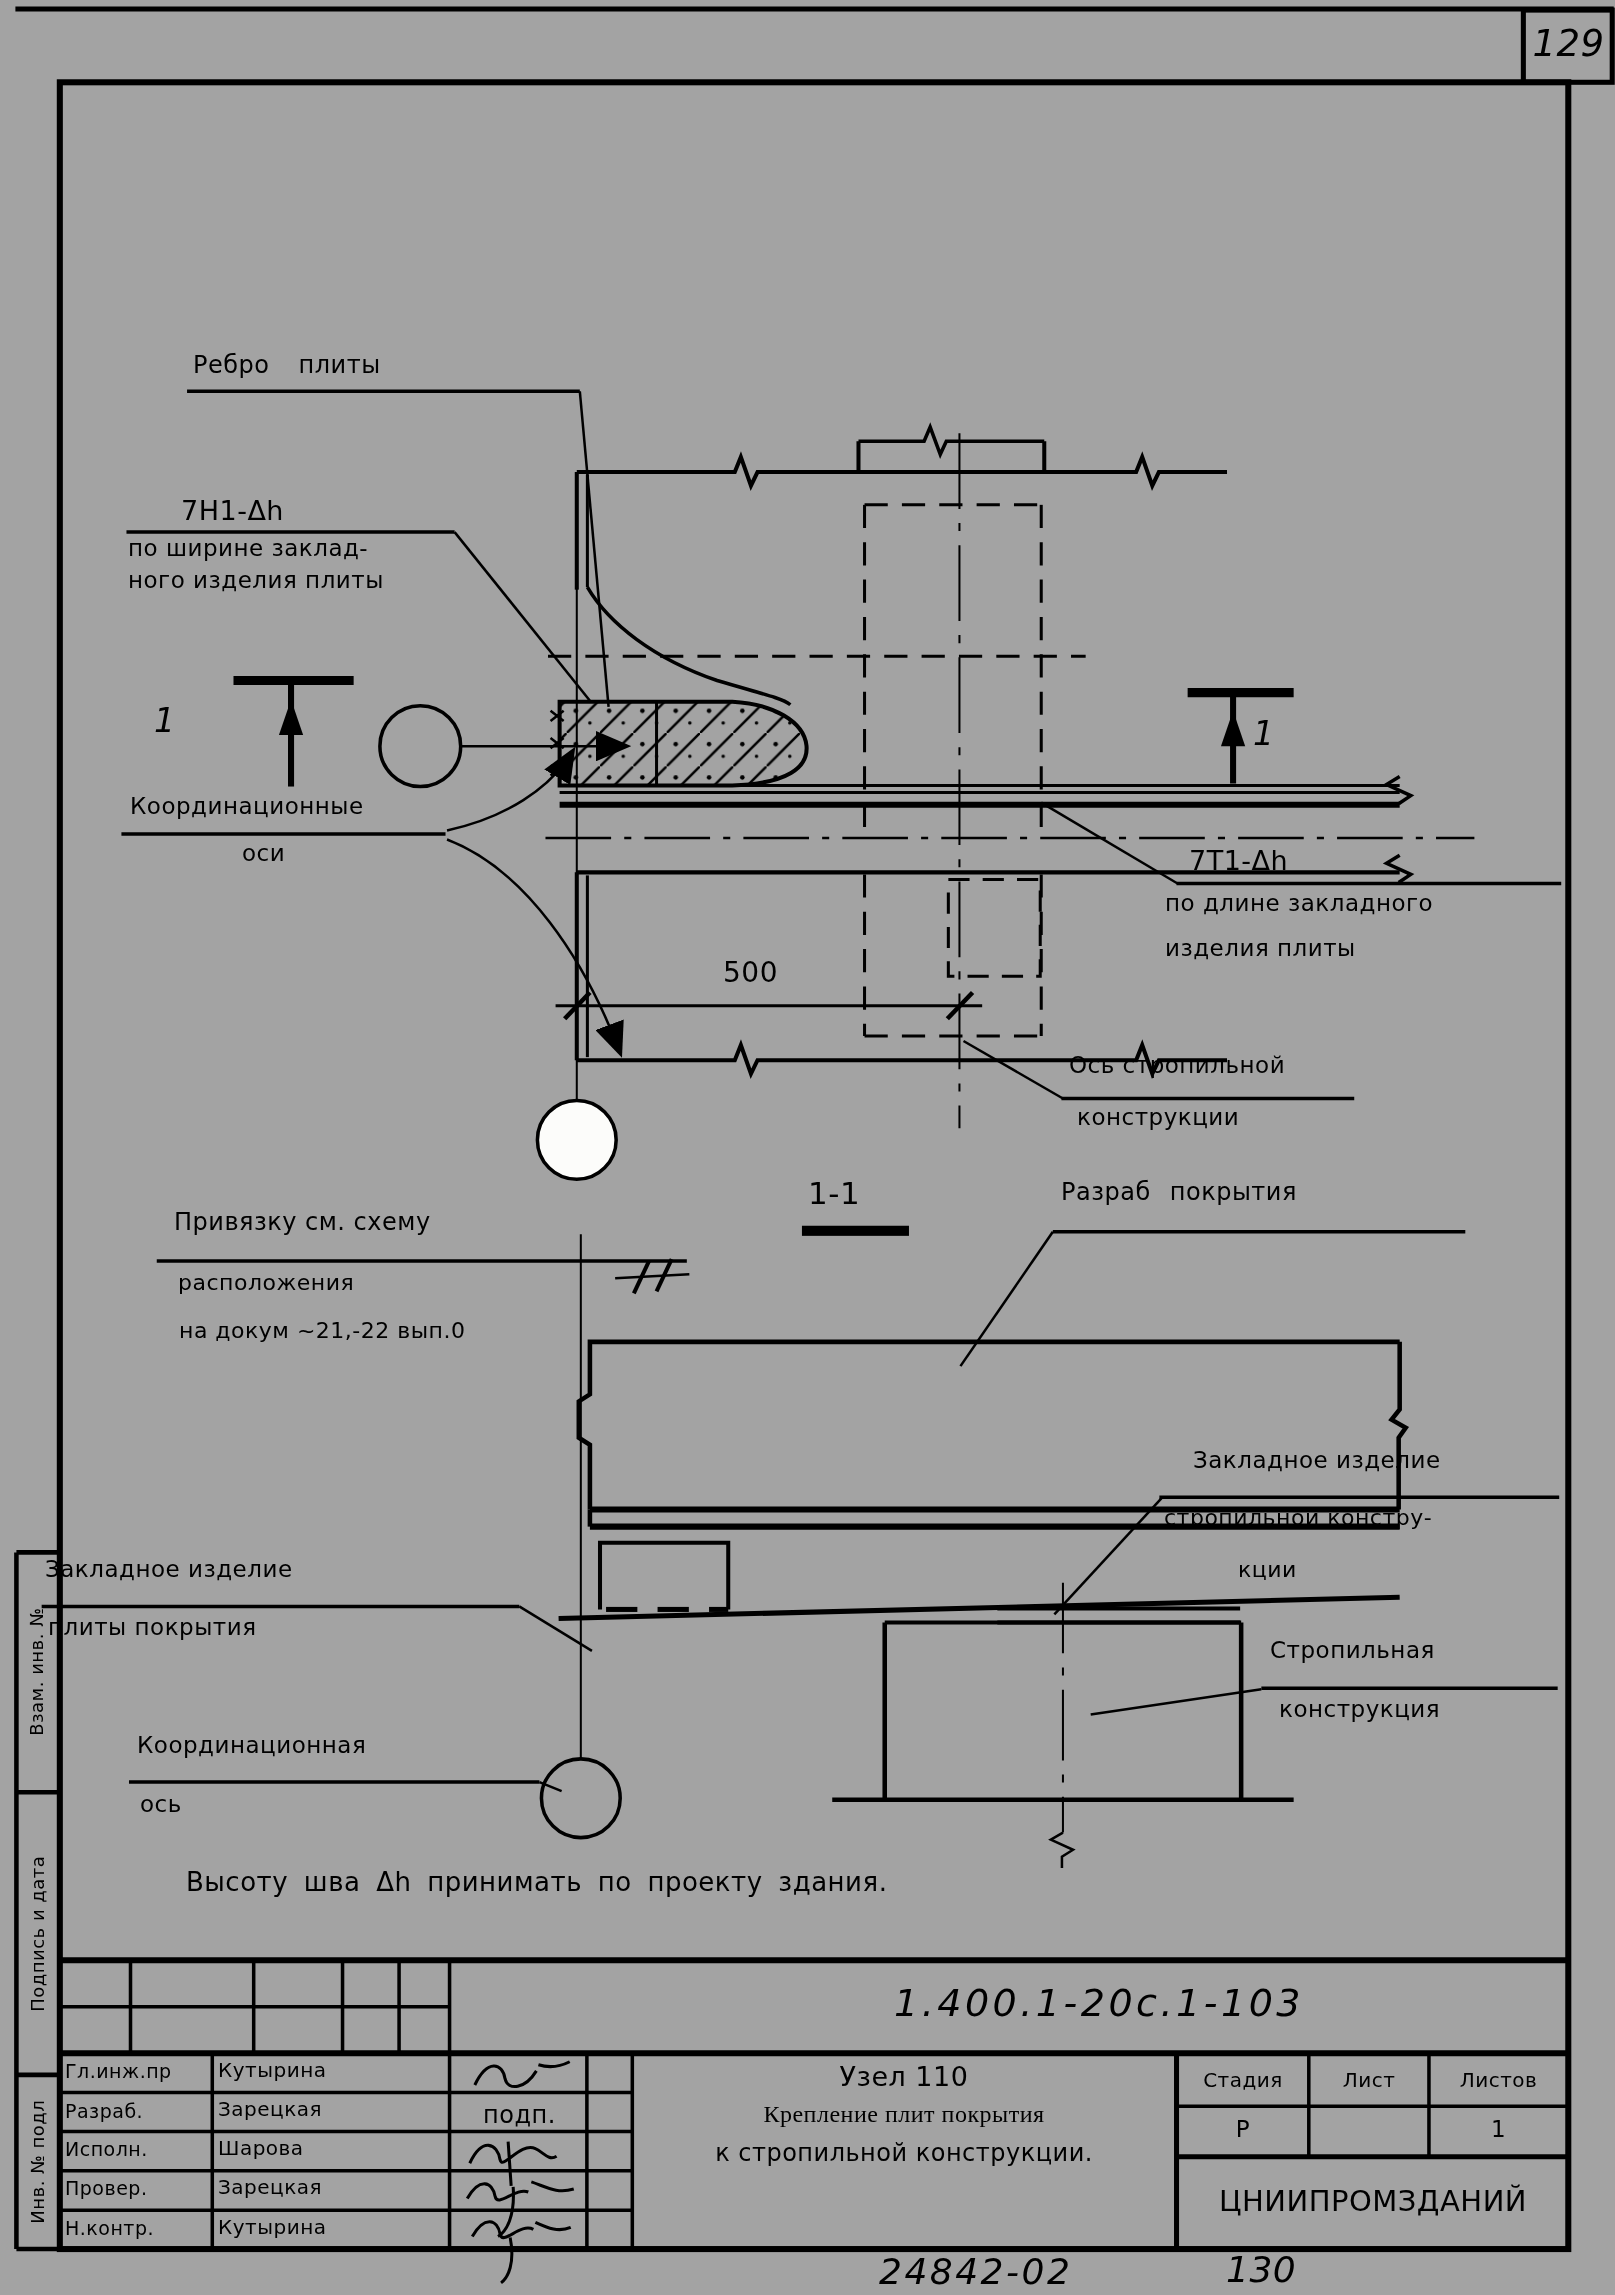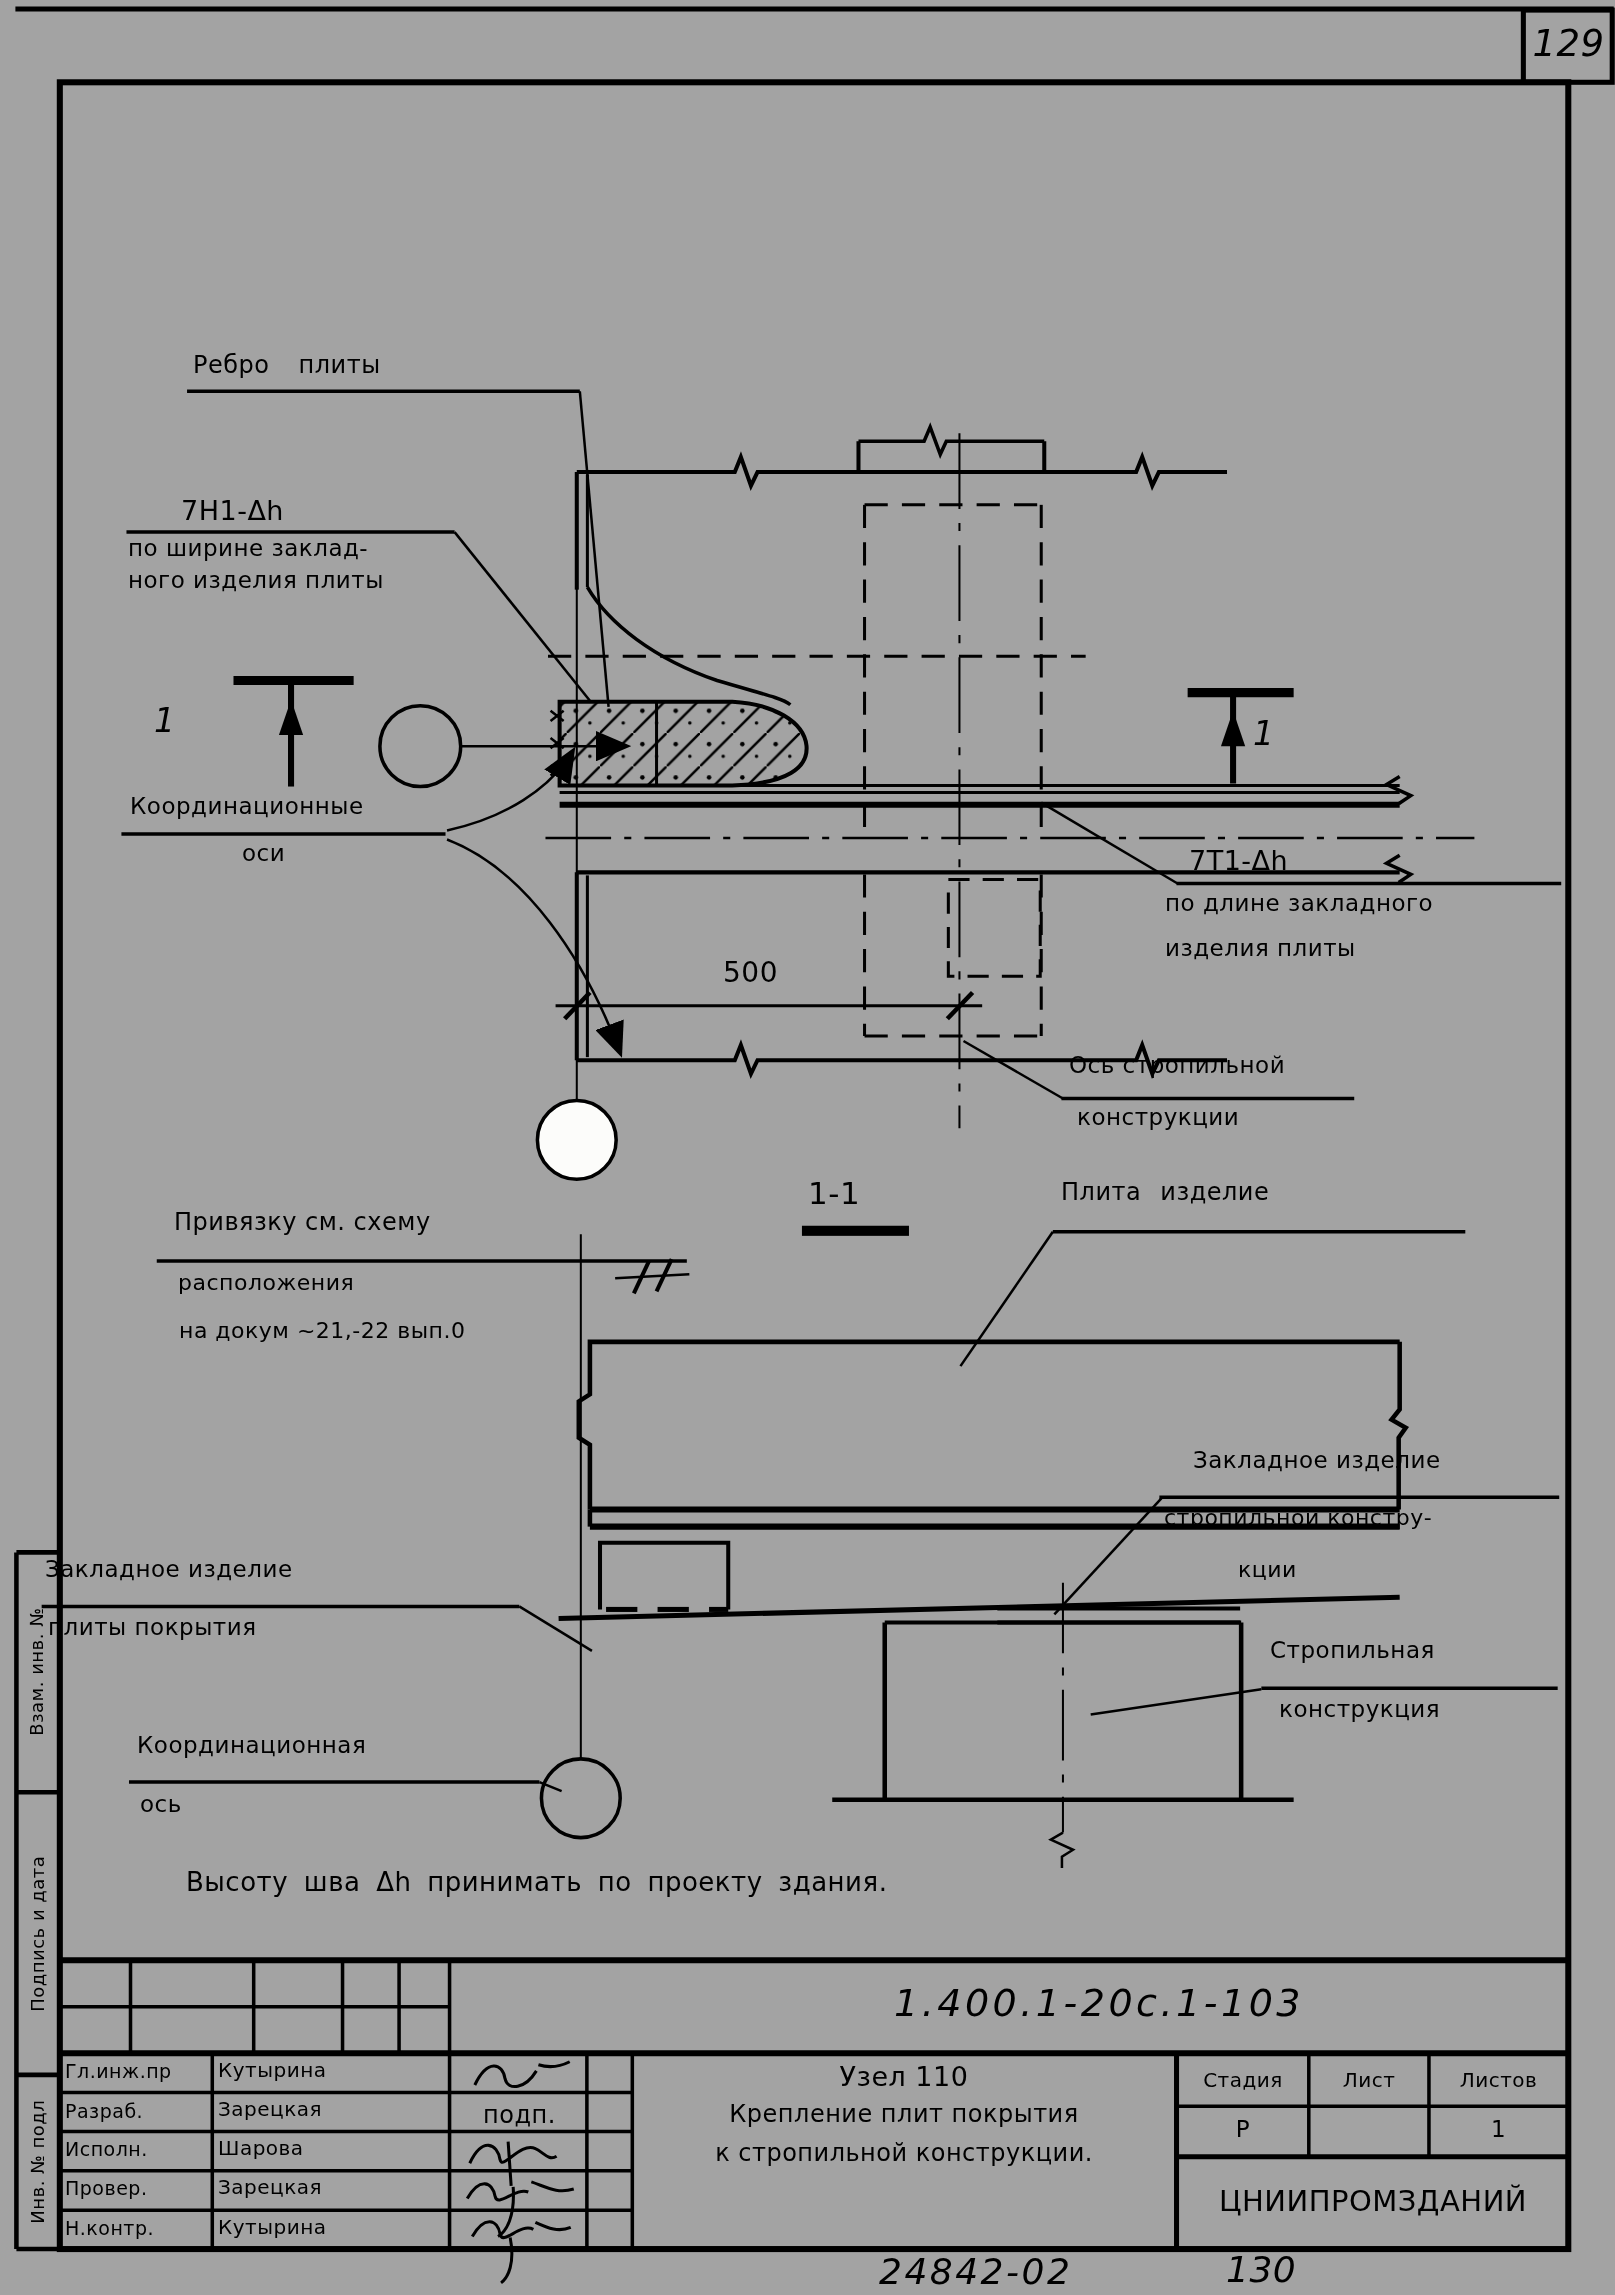--- a/index.html
+++ b/index.html
@@ -206,40 +206,40 @@
   <div class="t" style="left:130px;top:794px;font-size:23px;">Координационные</div>
   <div class="t" style="left:242px;top:841px;font-size:23px;">оси</div>
   <div class="t" style="left:1189px;top:846px;font-size:27px;">7Т1-Δh</div>
   <div class="t" style="left:1165px;top:891px;font-size:23px;">по длине закладного</div>
   <div class="t" style="left:1165px;top:936px;font-size:23px;text-align:right;">изделия плиты</div>
   <div class="t" style="left:723px;top:958px;font-size:28px;">500</div>
   <div class="t" style="left:1069px;top:1053px;font-size:23px;">Ось стропильной</div>
   <div class="t" style="left:1077px;top:1105px;font-size:23px;">конструкции</div>
 
   <div class="t" style="left:808px;top:1177px;font-size:31px;">1-1</div>
-  <div class="t" style="left:1061px;top:1180px;font-size:24px;word-spacing:11px;">Плита изделие</div>
+  <div class="t" style="left:1061px;top:1180px;font-size:24px;word-spacing:11px;">Разраб покрытия</div>
   <div class="t" style="left:174px;top:1210px;font-size:24px;">Привязку см. схему</div>
   <div class="t" style="left:178px;top:1271px;font-size:22px;">расположения</div>
   <div class="t" style="left:179px;top:1319px;font-size:22px;">на докум ~21,-22 вып.0</div>
   <div class="t" style="left:45px;top:1557px;font-size:23px;">Закладное изделие</div>
   <div class="t" style="left:48px;top:1615px;font-size:23px;">плиты покрытия</div>
   <div class="t" style="left:1193px;top:1448px;font-size:23px;">Закладное изделие</div>
   <div class="t" style="left:1164px;top:1506px;font-size:22px;">стропильной констру-</div>
   <div class="t" style="left:1238px;top:1558px;font-size:22px;">кции</div>
   <div class="t" style="left:1270px;top:1638px;font-size:23px;">Стропильная</div>
   <div class="t" style="left:1279px;top:1697px;font-size:23px;">конструкция</div>
   <div class="t" style="left:137px;top:1733px;font-size:23px;">Координационная</div>
   <div class="t" style="left:140px;top:1792px;font-size:23px;">ось</div>
 
   <div class="t" style="left:186px;top:1868px;font-size:26px;word-spacing:7px;">Высоту шва Δh принимать по проекту здания.</div>
 
   <div class="t i" style="left:894px;top:1983px;font-size:38px;letter-spacing:3.5px;">1.400.1-20с.1-103</div>
 
   <div class="t c" style="left:632px;width:544px;top:2062px;font-size:27px;">Узел 110</div>
-  <div class="t c" style="left:632px;width:544px;top:2102px;font-size:24px;">Крепление плит покрытия</div>
+  <div class="t c" style="left:632px;width:544px;top:2102px;font-size:24px;font-family:Liberation Serif, serif;">Крепление плит покрытия</div>
   <div class="t c" style="left:632px;width:544px;top:2141px;font-size:24px;">к стропильной конструкции.</div>
   <div class="t c" style="left:1177px;width:132px;top:2070px;font-size:20px;">Стадия</div>
   <div class="t c" style="left:1309px;width:120px;top:2070px;font-size:20px;">Лист</div>
   <div class="t c" style="left:1429px;width:139px;top:2070px;font-size:20px;">Листов</div>
   <div class="t c" style="left:1177px;width:132px;top:2117px;font-size:23px;">Р</div>
   <div class="t c" style="left:1309px;width:120px;top:2117px;font-size:23px;"></div>
   <div class="t c" style="left:1429px;width:139px;top:2117px;font-size:23px;">1</div>
   <div class="t c" style="left:1177px;width:392px;top:2186px;font-size:29px;">ЦНИИПРОМЗДАНИЙ</div>
 
   <div class="t" style="left:65px;top:2061px;font-size:19px;">Гл.инж.пр</div>

